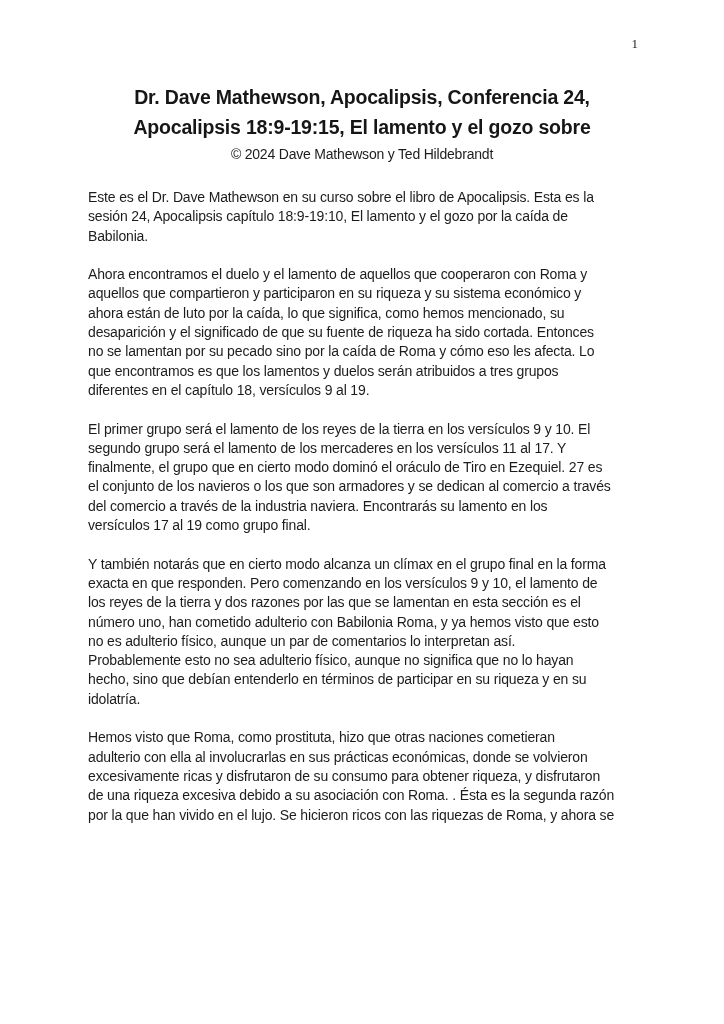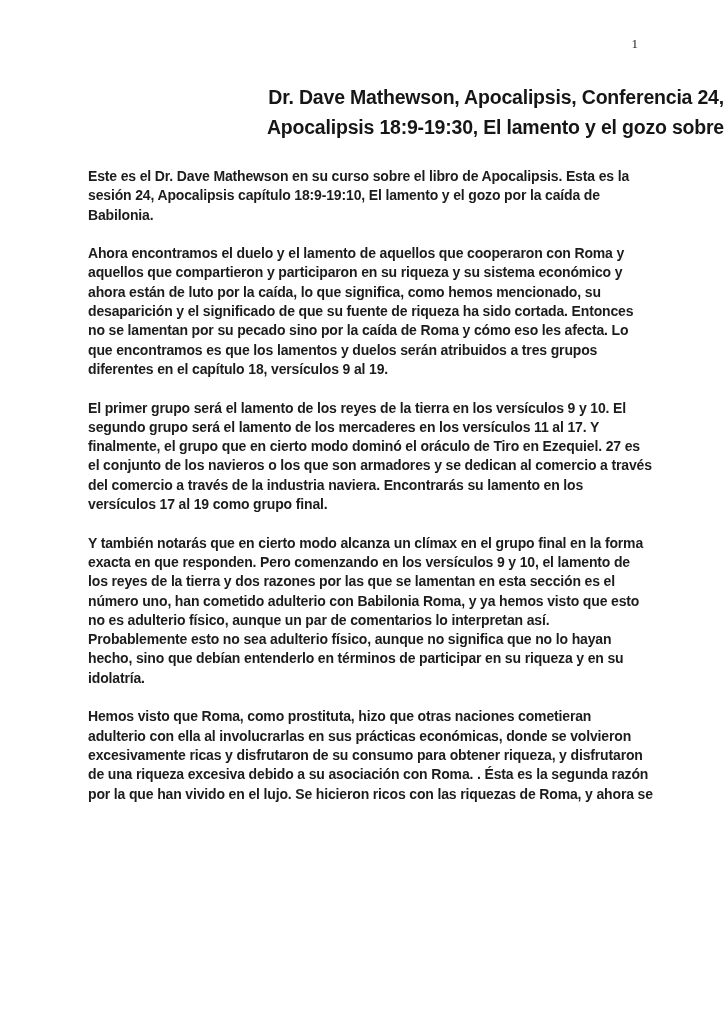--- a/index.html
+++ b/index.html
@@ -30,55 +30,54 @@
     padding-top: 82px;
     text-align: center;
     font-size: 19.5px;
     font-weight: 700;
     line-height: 30px;
     letter-spacing: -0.2px;
     color: #161616;
   }
   .title-line {
     display: block;
-    text-align: right;
   }
   .copyright {
     margin-top: 3px;
     text-align: center;
     font-size: 14px;
     line-height: 18px;
     letter-spacing: -0.2px;
     color: #1c1c1c;
   }
   .content {
     padding: 25px 44px 0 88px;
-    font-weight: bold;
   }
   .content p {
     margin: 0 0 19.3px 0;
     font-size: 14px;
     line-height: 19.3px;
     letter-spacing: -0.15px;
     white-space: pre-line;
     color: #1c1c1c;
   }
 </style>
 </head>
 <body>
 
 <div class="page">
 
   <div class="page-number">1</div>
 
   <h1 class="title-block">
     <span class="title-line">Dr. Dave Mathewson, Apocalipsis, Conferencia 24,</span>
-    <span class="title-line">Apocalipsis 18:9-19:30, El lamento y el gozo sobre</span>
+    <span class="title-line">Apocalipsis 18:9-19:15, El lamento y el gozo sobre</span>
   </h1>
 
+  <div class="copyright">© 2024 Dave Mathewson y Ted Hildebrandt</div>
 
   <div class="content">
     <p>Este es el Dr. Dave Mathewson en su curso sobre el libro de Apocalipsis. Esta es la
 sesión 24, Apocalipsis capítulo 18:9-19:10, El lamento y el gozo por la caída de
 Babilonia.</p>
     <p>Ahora encontramos el duelo y el lamento de aquellos que cooperaron con Roma y
 aquellos que compartieron y participaron en su riqueza y su sistema económico y
 ahora están de luto por la caída, lo que significa, como hemos mencionado, su
 desaparición y el significado de que su fuente de riqueza ha sido cortada. Entonces
 no se lamentan por su pecado sino por la caída de Roma y cómo eso les afecta. Lo

